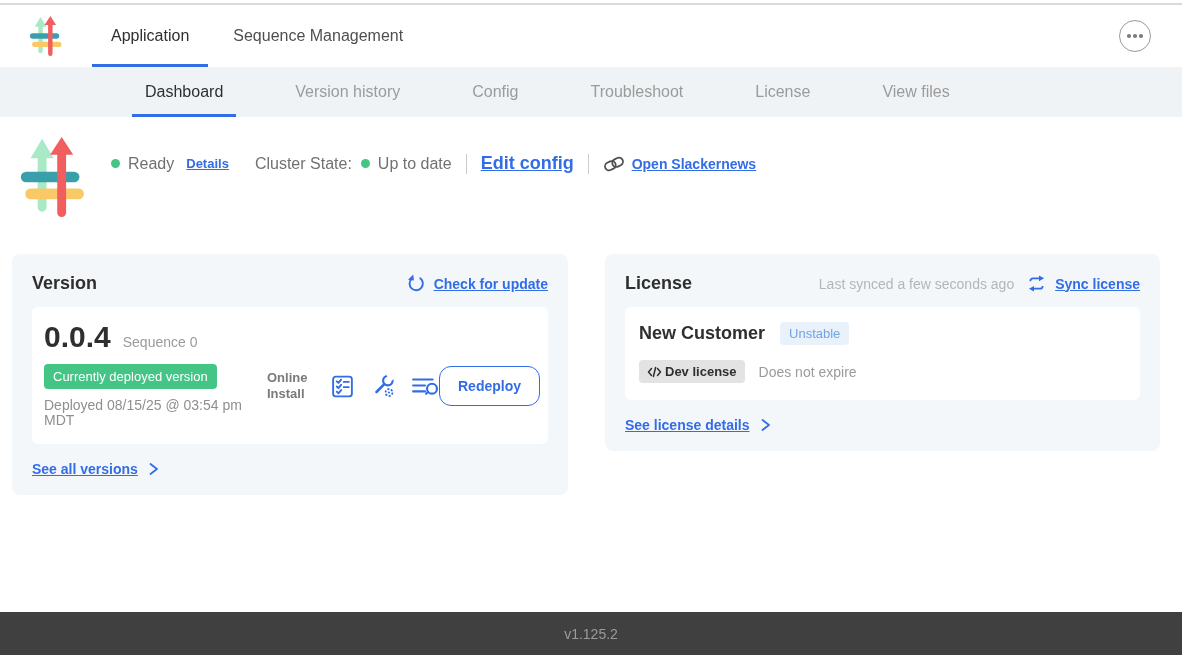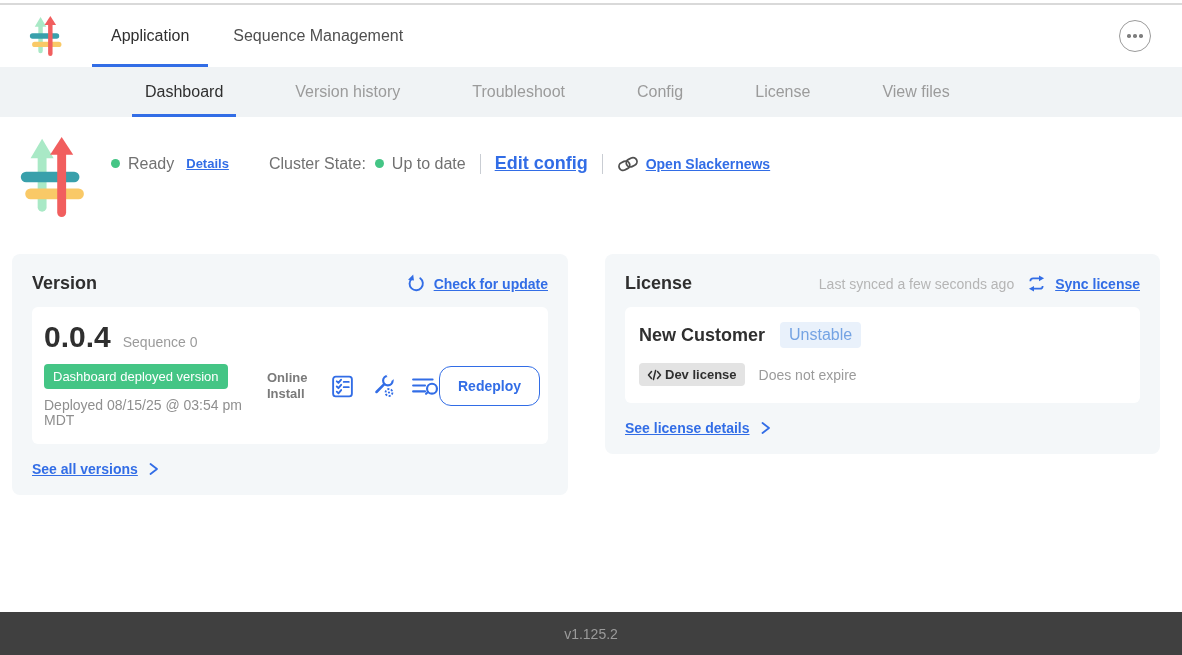--- a/index.html
+++ b/index.html
@@ -41,21 +41,21 @@
   
   .main { flex: 1; background: #fff; }
   .app-header { display: flex; margin: 20px 0 0 17px; }
   .app-logo svg { display: block; }
   .app-header-text { margin-left: 26px; padding-top: 2px; }
   .app-title { font-size: 34px; font-weight: 700; color: #1a1a1a; letter-spacing: -0.5px; }
   .status-row { display: flex; align-items: center; margin-top: 14px; font-size: 16px; color: var(--statusgray); }
   .dot { width: 9px; height: 9px; border-radius: 50%; background: var(--green); margin-right: 8px; flex: none; }
   .link { color: var(--blue); text-decoration: underline; font-weight: 700; cursor: pointer; }
   .details-link { font-size: 13px; margin-left: 12px; }
-  .cluster-label { margin-left: 40px; margin-right: 9px; }
+  .cluster-label { margin-left: 26px; margin-right: 9px; }
   .vdiv { width: 1px; height: 20px; background: #c9cdd3; margin: 0 14px; flex: none; }
   .open-app { display: flex; align-items: flex-end; gap: 7px; }
   .open-app .link { font-size: 14px; }
   .edit-config { font-size: 18px; }
 
   
   .cards { display: flex; align-items: flex-start; gap: 37px; padding: 37px 22px 0 12px; }
   .card { background: var(--cardbg); border-radius: 8px; padding: 19px 20px 18px; }
   .card.version { width: 556px; flex: none; }
   .card.license { flex: 1; }
@@ -78,21 +78,21 @@
   .icon-btn { margin-left: 15px; cursor: pointer; display: flex; flex: none; }
   .redeploy-btn { margin-left: auto; background: #fff; border: 1px solid var(--blue); border-radius: 12px; color: var(--blue); font-weight: 700; font-size: 14px; padding: 11px 18px; cursor: pointer; font-family: inherit; }
   .see-link { display: flex; align-items: center; margin-top: 17px; }
   .see-link .link { font-size: 14px; }
   .chev { margin-left: 9px; display: flex; }
 
   .last-synced { font-size: 14px; color: #b5b5b5; margin-right: 4px; }
   .license-inner { padding: 15px 14px 17px; }
   .cust-row { display: flex; align-items: center; }
   .cust-name { font-size: 18px; font-weight: 700; color: var(--dark); }
-  .badge-unstable { margin-left: 15px; background: #e9f1fb; color: #74a3e3; font-size: 16px; padding: 4px 9px; border-radius: 4px; }
+  .badge-unstable { margin-left: 15px; background: #e9f1fb; color: #74a3e3; font-size: 13px; padding: 4px 9px; border-radius: 4px; }
   .lic-row { display: flex; align-items: center; margin-top: 15px; }
   .badge-dev { background: #e3e3e3; color: var(--dark); font-size: 13px; font-weight: 700; padding: 4px 8px; border-radius: 4px; display: flex; align-items: center; gap: 3px; }
   .expiry { margin-left: 14px; font-size: 14px; color: var(--muted); }
 
   
   .footer { height: 43px; background: #404040; display: flex; align-items: center; justify-content: center; font-size: 14px; color: #9b9b9b; flex: none; }
 </style>
 </head>
 <body>
 
@@ -127,24 +127,24 @@
 </div>
 
 <div class="subnav">
   <div class="subnav-tab active">
       <span>Dashboard</span>
     </div>
   <div class="subnav-tab">
       <span>Version history</span>
     </div>
   <div class="subnav-tab">
+      <span>Config</span>
+    </div>
+  <div class="subnav-tab">
       <span>Troubleshoot</span>
-    </div>
-  <div class="subnav-tab">
-      <span>Config</span>
     </div>
   <div class="subnav-tab">
       <span>License</span>
     </div>
   <div class="subnav-tab">
       <span>View files</span>
     </div>
 </div>
 
 <div class="main">
@@ -206,21 +206,21 @@
         </div>
       </div>
 
       <div class="inner version-inner">
         <div class="vrow">
           <span class="vnum">0.0.4</span>
           <span class="vseq">Sequence 0</span>
         </div>
         <div class="vactions">
           <div class="vleft">
-            <span class="badge-green">Dashboard deployed version</span>
+            <span class="badge-green">Currently deployed version</span>
             <div class="deployed">Deployed 08/15/25 @ 03:54 pm MDT</div>
           </div>
           <div class="vright">
             <span class="install-type">Online Install</span>
             <span class="icon-btn">
               <svg width="25" height="25" viewBox="0 0 24 24" fill="none" stroke="#326de6" stroke-width="1.8" stroke-linecap="round" stroke-linejoin="round">
                 <rect x="3" y="2.5" width="18" height="19" rx="2.5"></rect>
                 <path d="M6.5 7 l1.6 1.6 2.6 -3.2"></path>
                   <line x1="13.2" y1="7.6" x2="18" y2="7.6"></line>
                 <path d="M6.5 12 l1.6 1.6 2.6 -3.2"></path>

